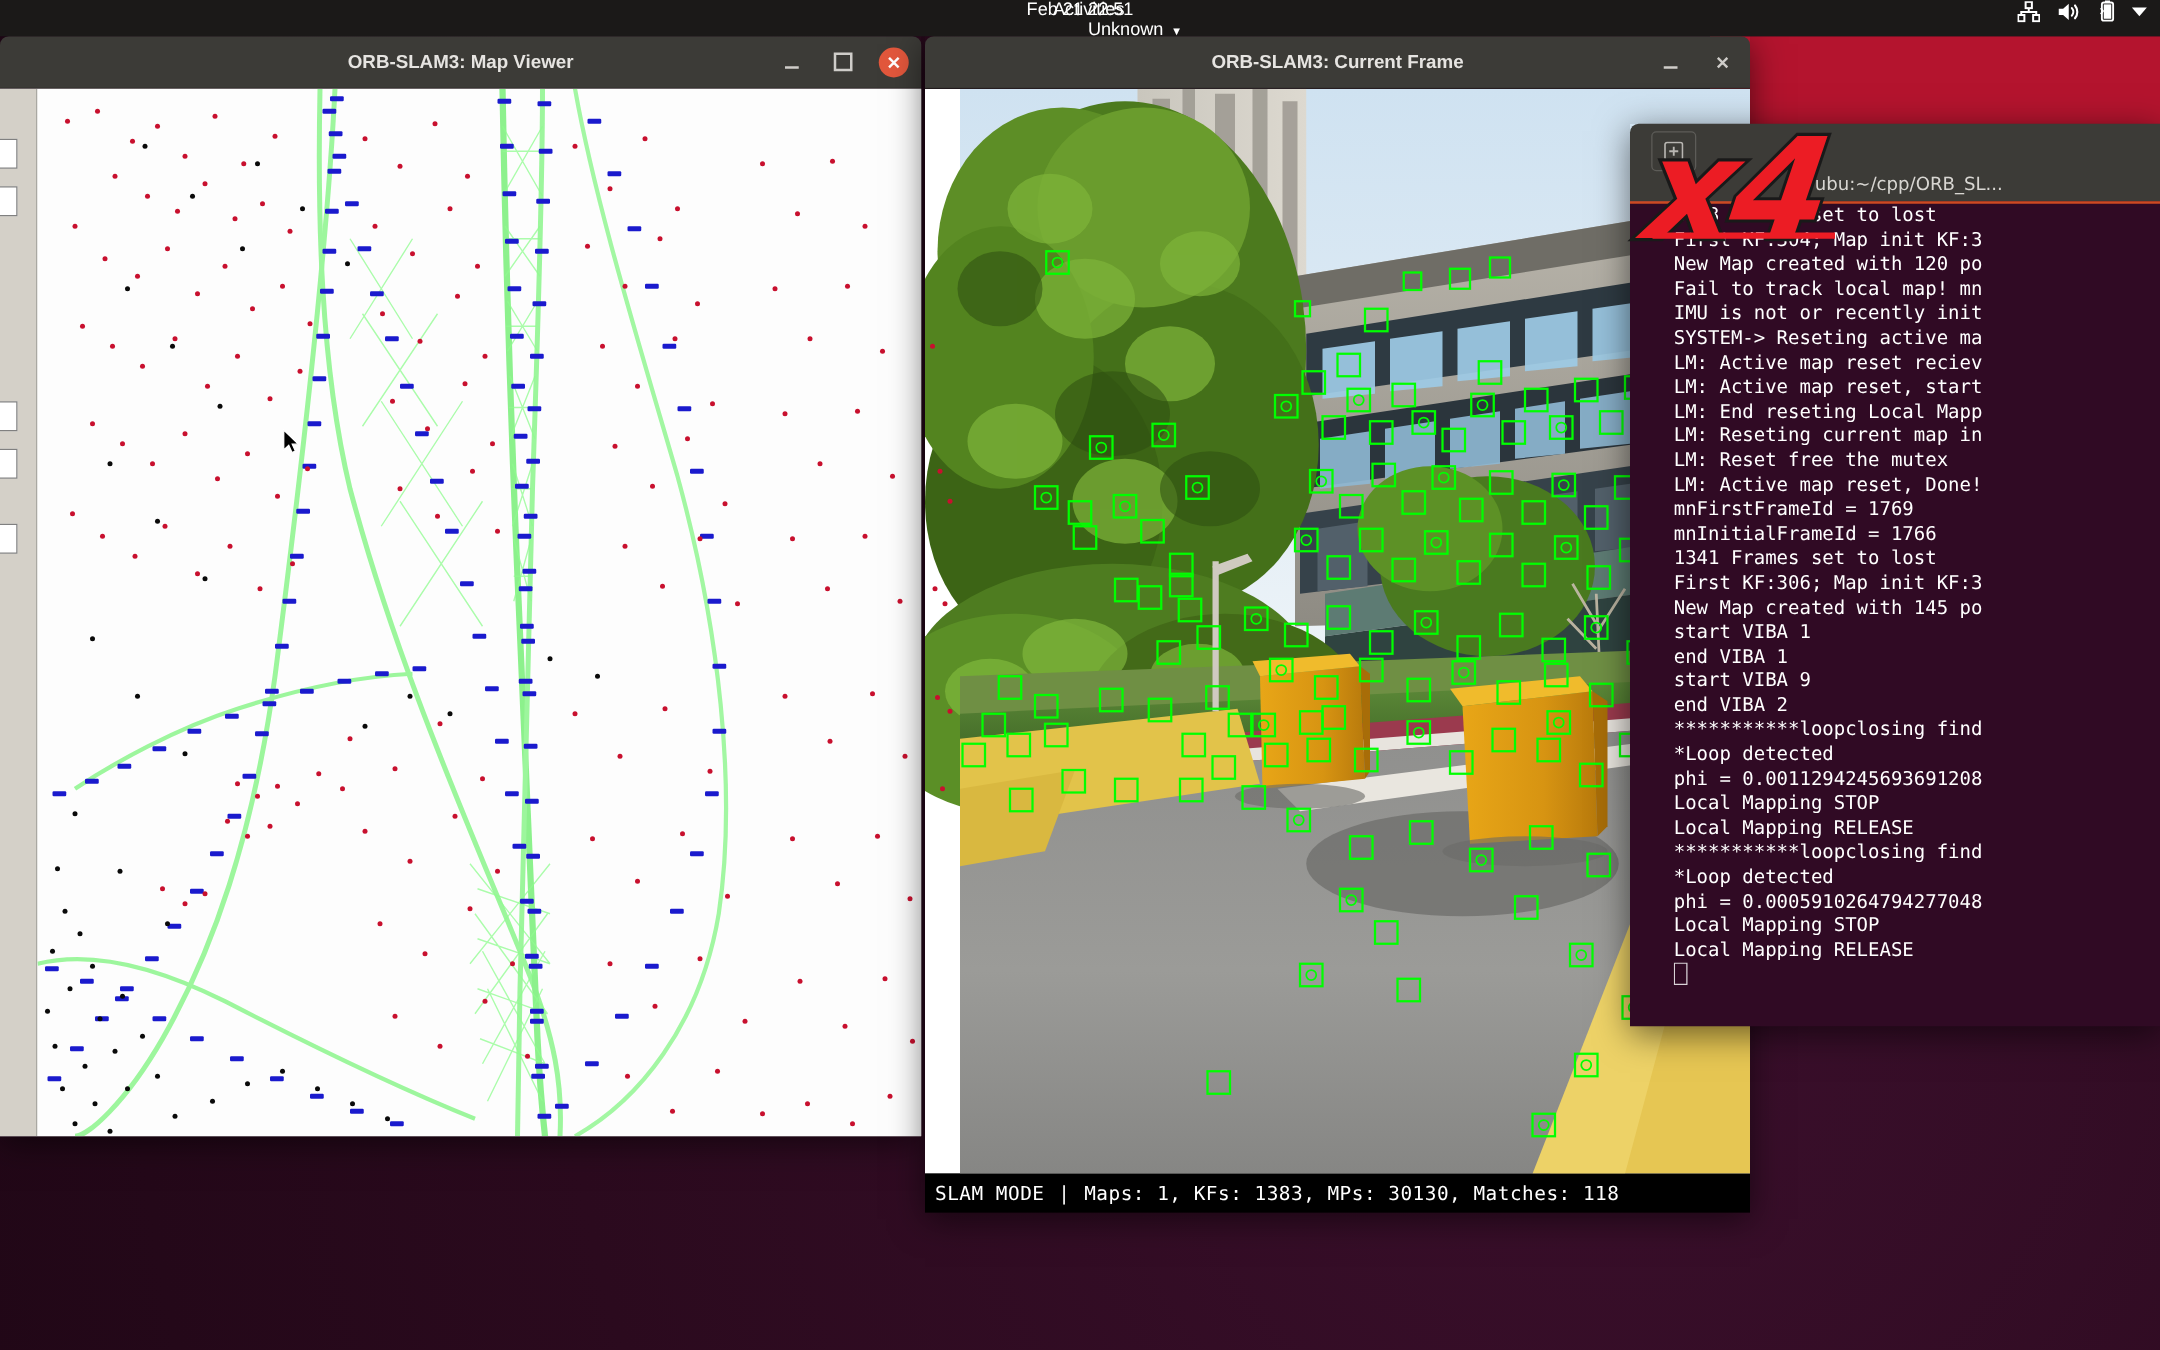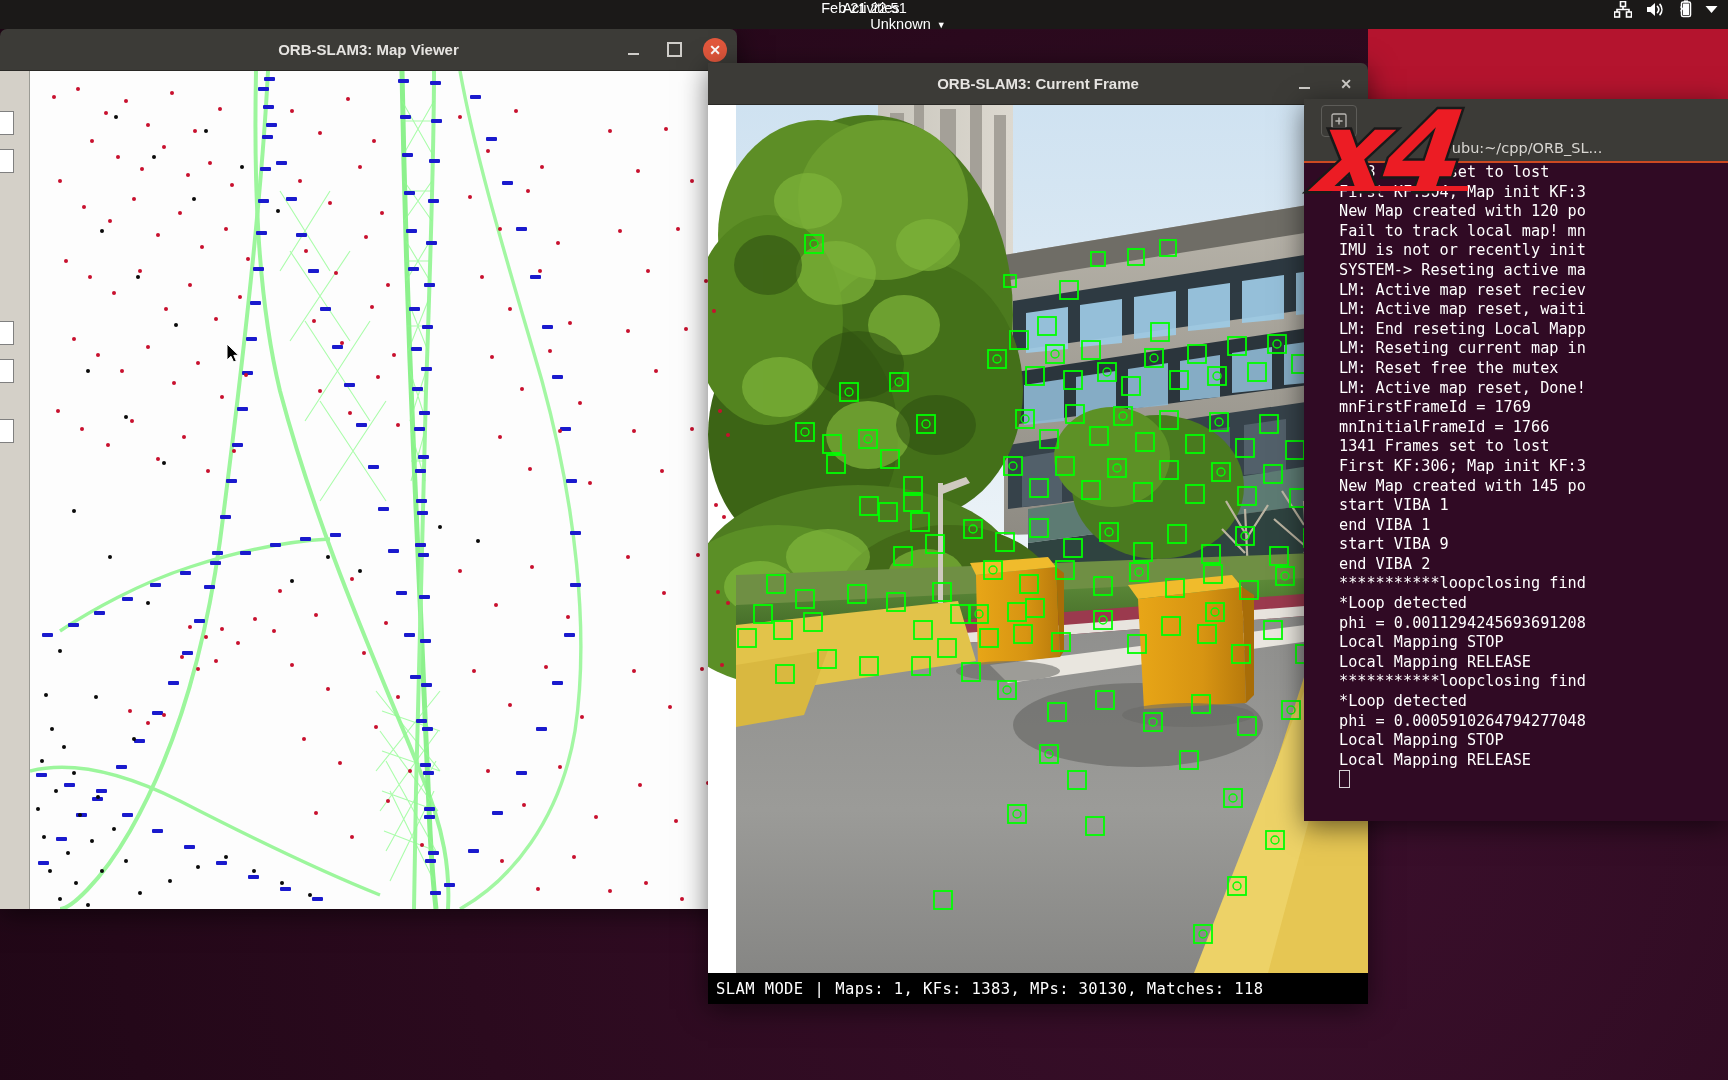--- a/index.html
+++ b/index.html
@@ -54,21 +54,21 @@
     position:absolute;left:0;top:0;width:29px;height:838px;
     background:#d4d0c8;border-right:1px solid #9b9b95;
   }
   .pg-check{position:absolute;left:-38px;width:50px;height:22px;background:#fff;
     border:1px solid #808080;}
   #mapcanvas{position:absolute;left:30px;top:0;width:707px;height:838px;background:#fdfdfd;}
   #mapcanvas svg{display:block;}
   .cursor-arrow{position:absolute;left:196px;top:272px;width:14px;height:20px;z-index:20;}
 
   
-  #framewin{left:708px;top:29px;width:660px;height:940px;margin-top:34px;}
+  #framewin{left:740px;top:29px;width:660px;height:940px;}
   #framebody{position:relative;width:660px;height:899px;background:#000;overflow:hidden;}
   #videoarea{position:absolute;left:0;top:0;width:660px;height:868px;overflow:hidden;}
   #statusbar{
     position:absolute;left:0;bottom:0;width:660px;height:31px;background:#000;
     display:flex;align-items:center;color:#ffffff;
     font-family:"DejaVu Sans Mono", monospace;font-size:15.5px;letter-spacing:.4px;
   }
   #statusbar .sb-mode{margin-left:8px;}
   #statusbar .sb-sep{margin:0 11px;}
 
@@ -963,21 +963,21 @@
     <div id="termtitle">s@ubu:~/cpp/ORB_SL...</div>
   </div>
   <div id="termbody">
       <div class="line">1333 Frames set to lost</div>
       <div class="line">First KF:304; Map init KF:3</div>
       <div class="line">New Map created with 120 po</div>
       <div class="line">Fail to track local map! mn</div>
       <div class="line">IMU is not or recently init</div>
       <div class="line">SYSTEM-&gt; Reseting active ma</div>
       <div class="line">LM: Active map reset reciev</div>
-      <div class="line">LM: Active map reset, waiti</div>
+      <div class="line">LM: Active map reset, start</div>
       <div class="line">LM: End reseting Local Mapp</div>
       <div class="line">LM: Reseting current map in</div>
       <div class="line">LM: Reset free the mutex</div>
       <div class="line">LM: Active map reset, Done!</div>
       <div class="line">mnFirstFrameId = 1769</div>
       <div class="line">mnInitialFrameId = 1766</div>
       <div class="line">1341 Frames set to lost</div>
       <div class="line">First KF:306; Map init KF:3</div>
       <div class="line">New Map created with 145 po</div>
       <div class="line">start VIBA 1</div>

